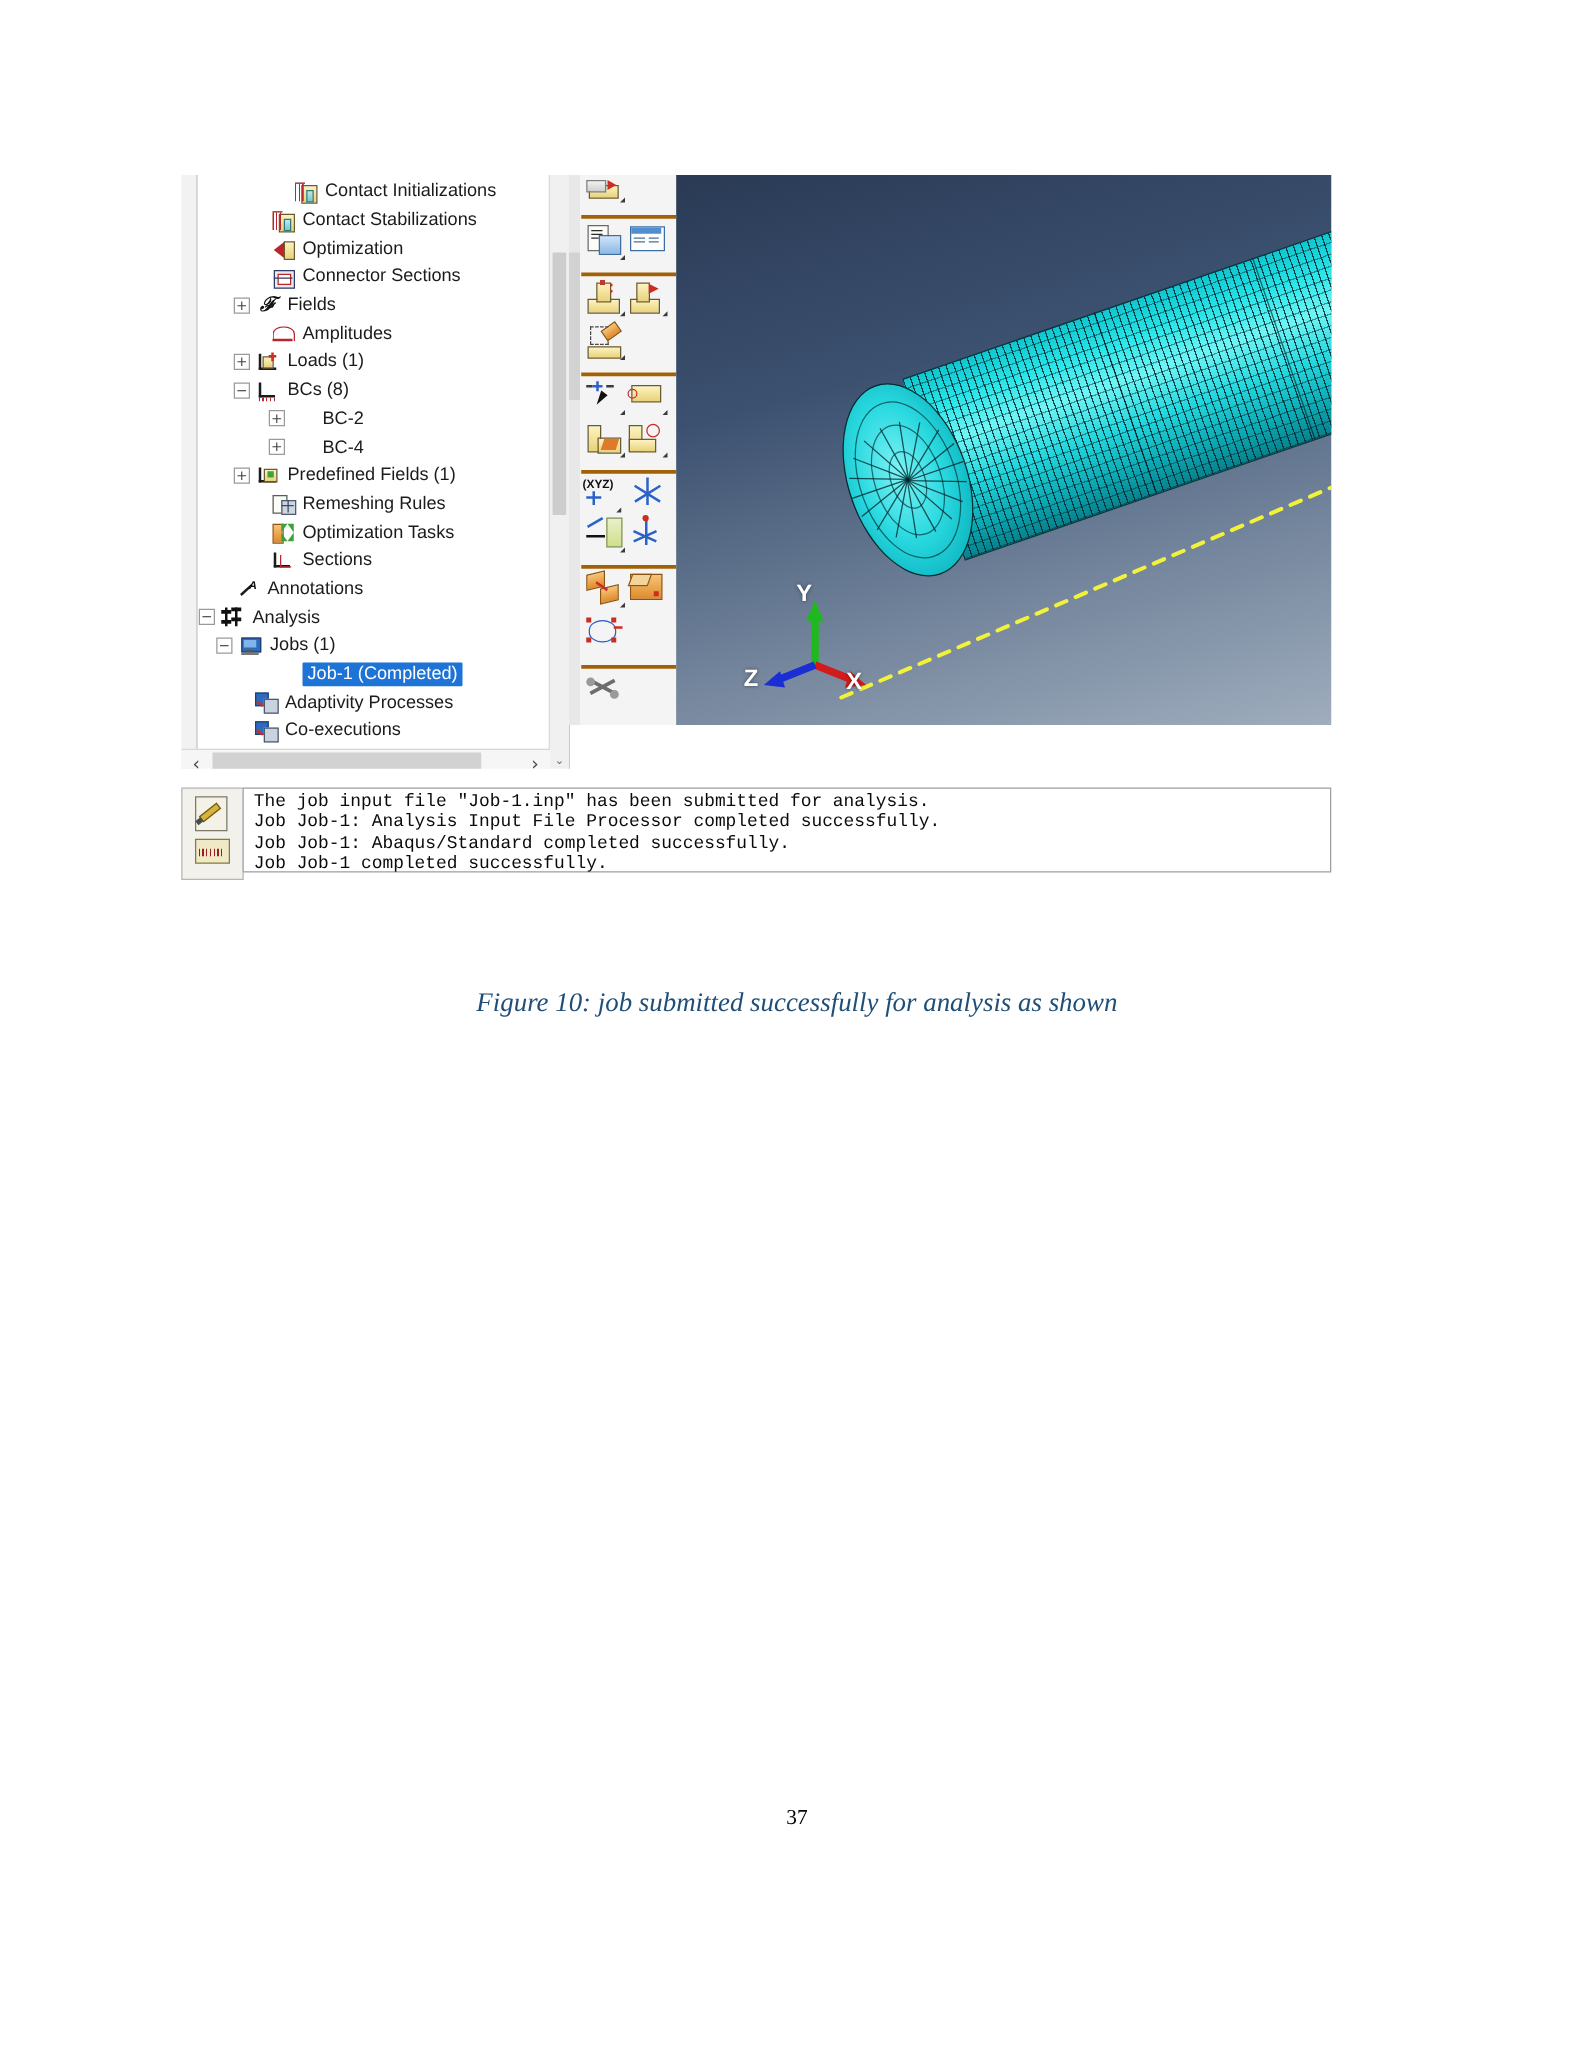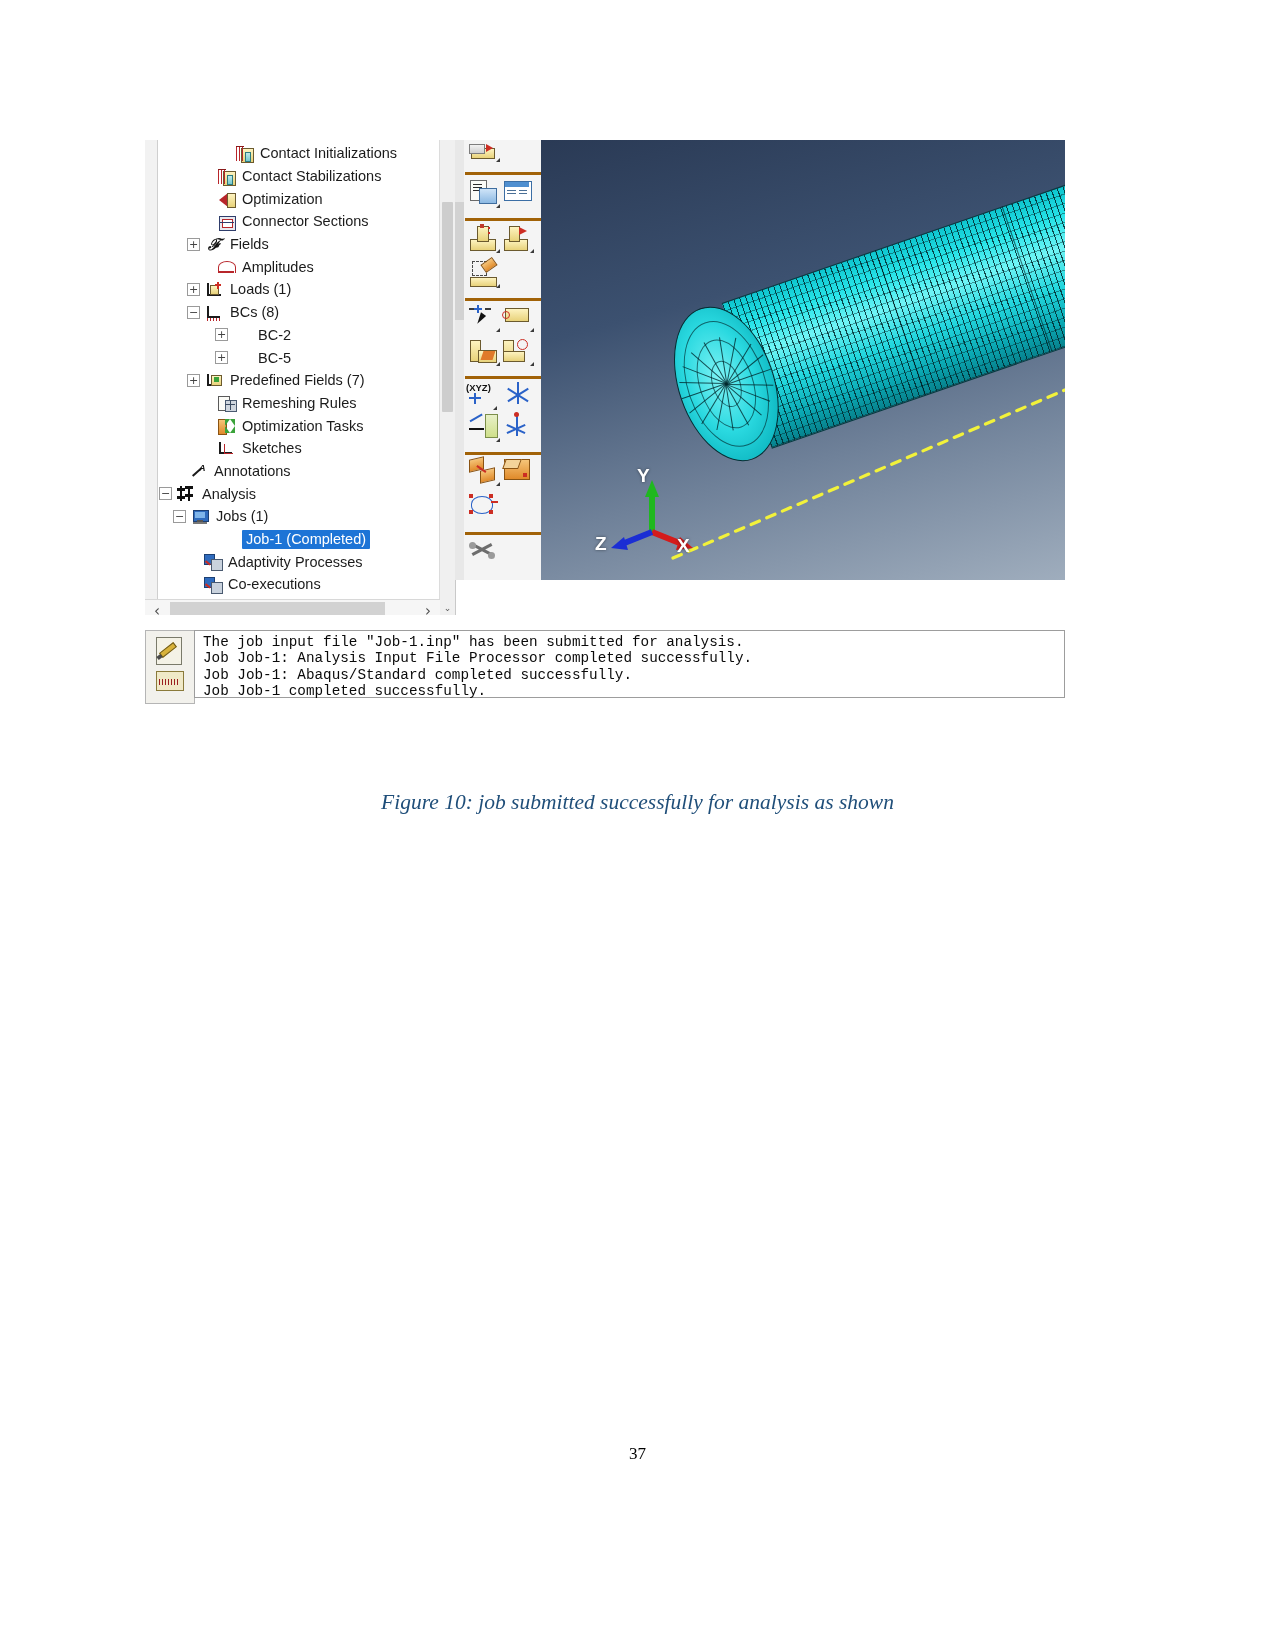--- a/index.html
+++ b/index.html
@@ -207,31 +207,31 @@
           <span class="lbl">BCs (8)</span>
         </div>
         <div class="trow" style="padding-left: 56px;">
           <span class="exp">+</span>
           <span class="ico"></span>
           <span class="lbl">BC-2</span>
         </div>
         <div class="trow" style="padding-left: 56px;">
           <span class="exp">+</span>
           <span class="ico"></span>
-          <span class="lbl">BC-5</span>
+          <span class="lbl">BC-4</span>
         </div>
         <div class="trow" style="padding-left: 28px;">
           <span class="exp">+</span>
           <span class="ico">
             <i class="ic-lline" style="left:2px;top:2px;width:2px;height:12px;background:#1b1b1b;"></i>
             <i class="ic-lline" style="left:2px;top:12px;width:14px;height:2px;background:#1b1b1b;"></i>
             <i class="ic-sq ic-yellow" style="left:6px;top:3px;width:9px;height:9px;"></i>
             <i class="" style="position:absolute;left:9px;top:5px;width:5px;height:5px;background:#3aa33a;"></i>
           </span>
-          <span class="lbl">Predefined Fields (7)</span>
+          <span class="lbl">Predefined Fields (1)</span>
         </div>
         <div class="trow" style="padding-left: 42px;">
           <span class="exp none"></span>
           <span class="ico">
             <i class="ic-sq" style="left:1px;top:2px;width:10px;height:13px;background:#fbfbf7;border-color:#5a5a5a;"></i>
             <i class="ic-sq" style="left:8px;top:6px;width:10px;height:10px;background:#cfd6de;border-color:#4a5a70;"></i>
             <i class="ic-lline" style="left:8px;top:10px;width:10px;height:1px;background:#3a4a60;"></i>
             <i class="ic-lline" style="left:13px;top:6px;width:1px;height:10px;background:#3a4a60;"></i>
           </span>
           <span class="lbl">Remeshing Rules</span>
@@ -248,21 +248,21 @@
           <span class="lbl">Optimization Tasks</span>
         </div>
         <div class="trow" style="padding-left: 42px;">
           <span class="exp none"></span>
           <span class="ico">
             <i class="ic-lline" style="left:2px;top:2px;width:1.8px;height:12px;background:#1b1b1b;"></i>
             <i class="ic-lline" style="left:2px;top:12px;width:13px;height:1.8px;background:#1b1b1b;"></i>
             <i class="ic-lline" style="left:7px;top:4px;width:1.4px;height:10px;background:#b8262b;"></i>
             <i class="ic-lline" style="left:7px;top:13px;width:9px;height:1.4px;background:#b8262b;"></i>
           </span>
-          <span class="lbl">Sketches</span>
+          <span class="lbl">Sections</span>
         </div>
         <div class="trow" style="padding-left: 14px;">
           <span class="exp none"></span>
           <span class="ico">
             <i class="" style="position:absolute;left:2px;top:9px;width:12px;height:1.6px;background:#1b1b1b;transform:rotate(-42deg);"></i>
             <i class="" style="position:absolute;left:10px;top:1px;font-size:9px;font-weight:bold;color:#111;font-family:&quot;Liberation Sans&quot;,sans-serif;">A</i>
           </span>
           <span class="lbl">Annotations</span>
         </div>
         <div class="trow" style="padding-left: 0px;">

